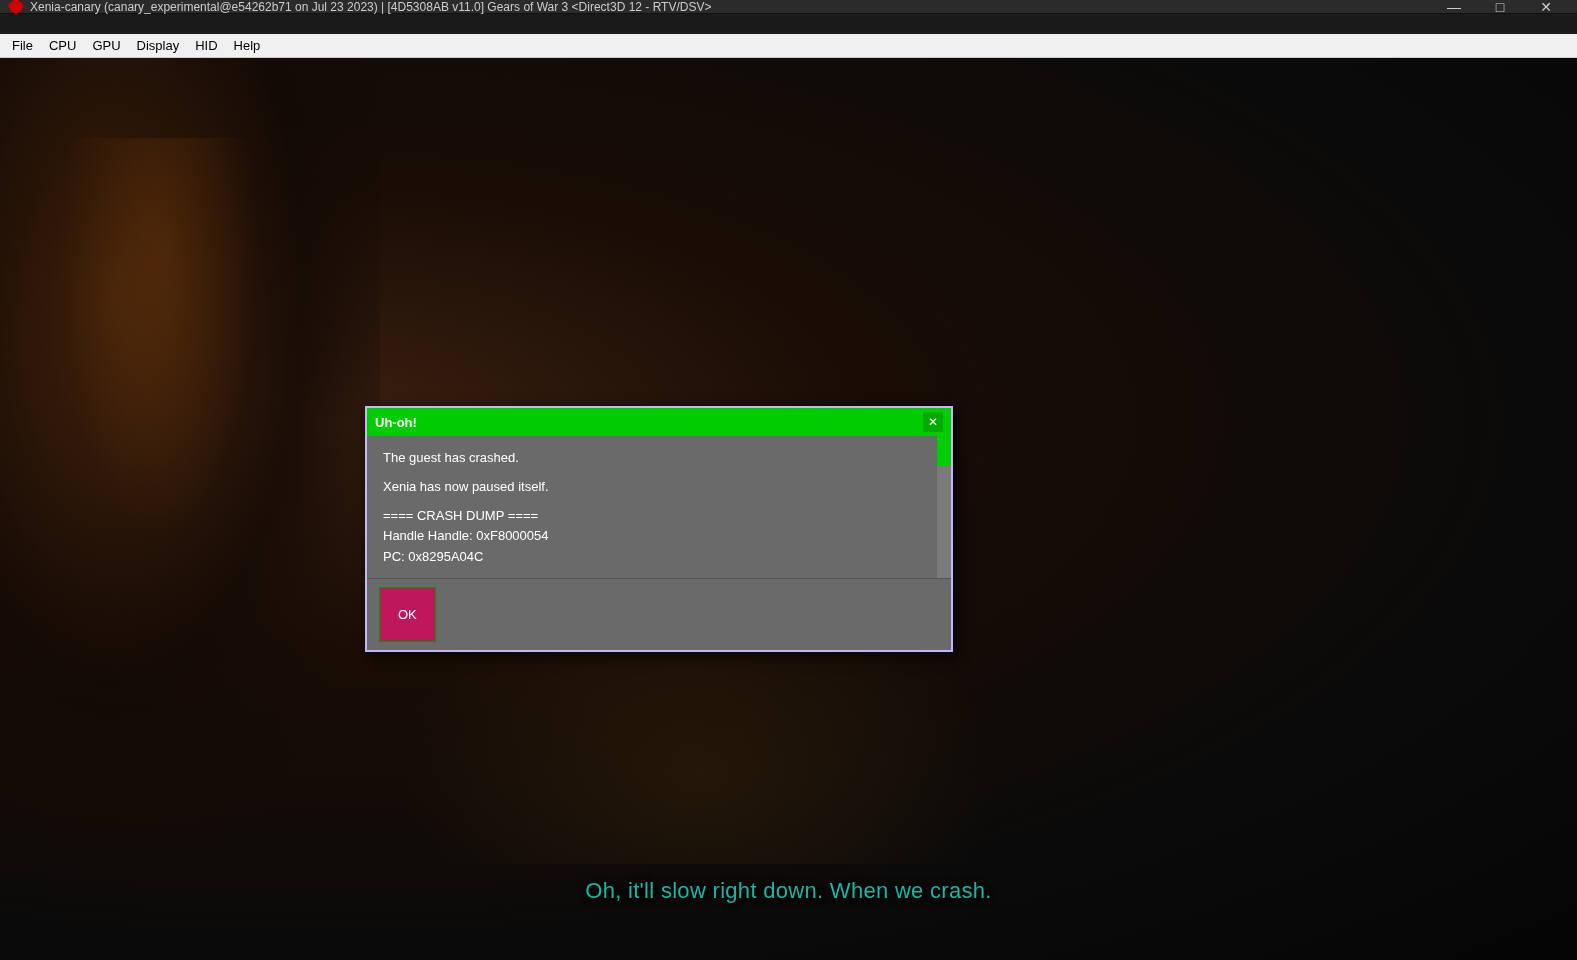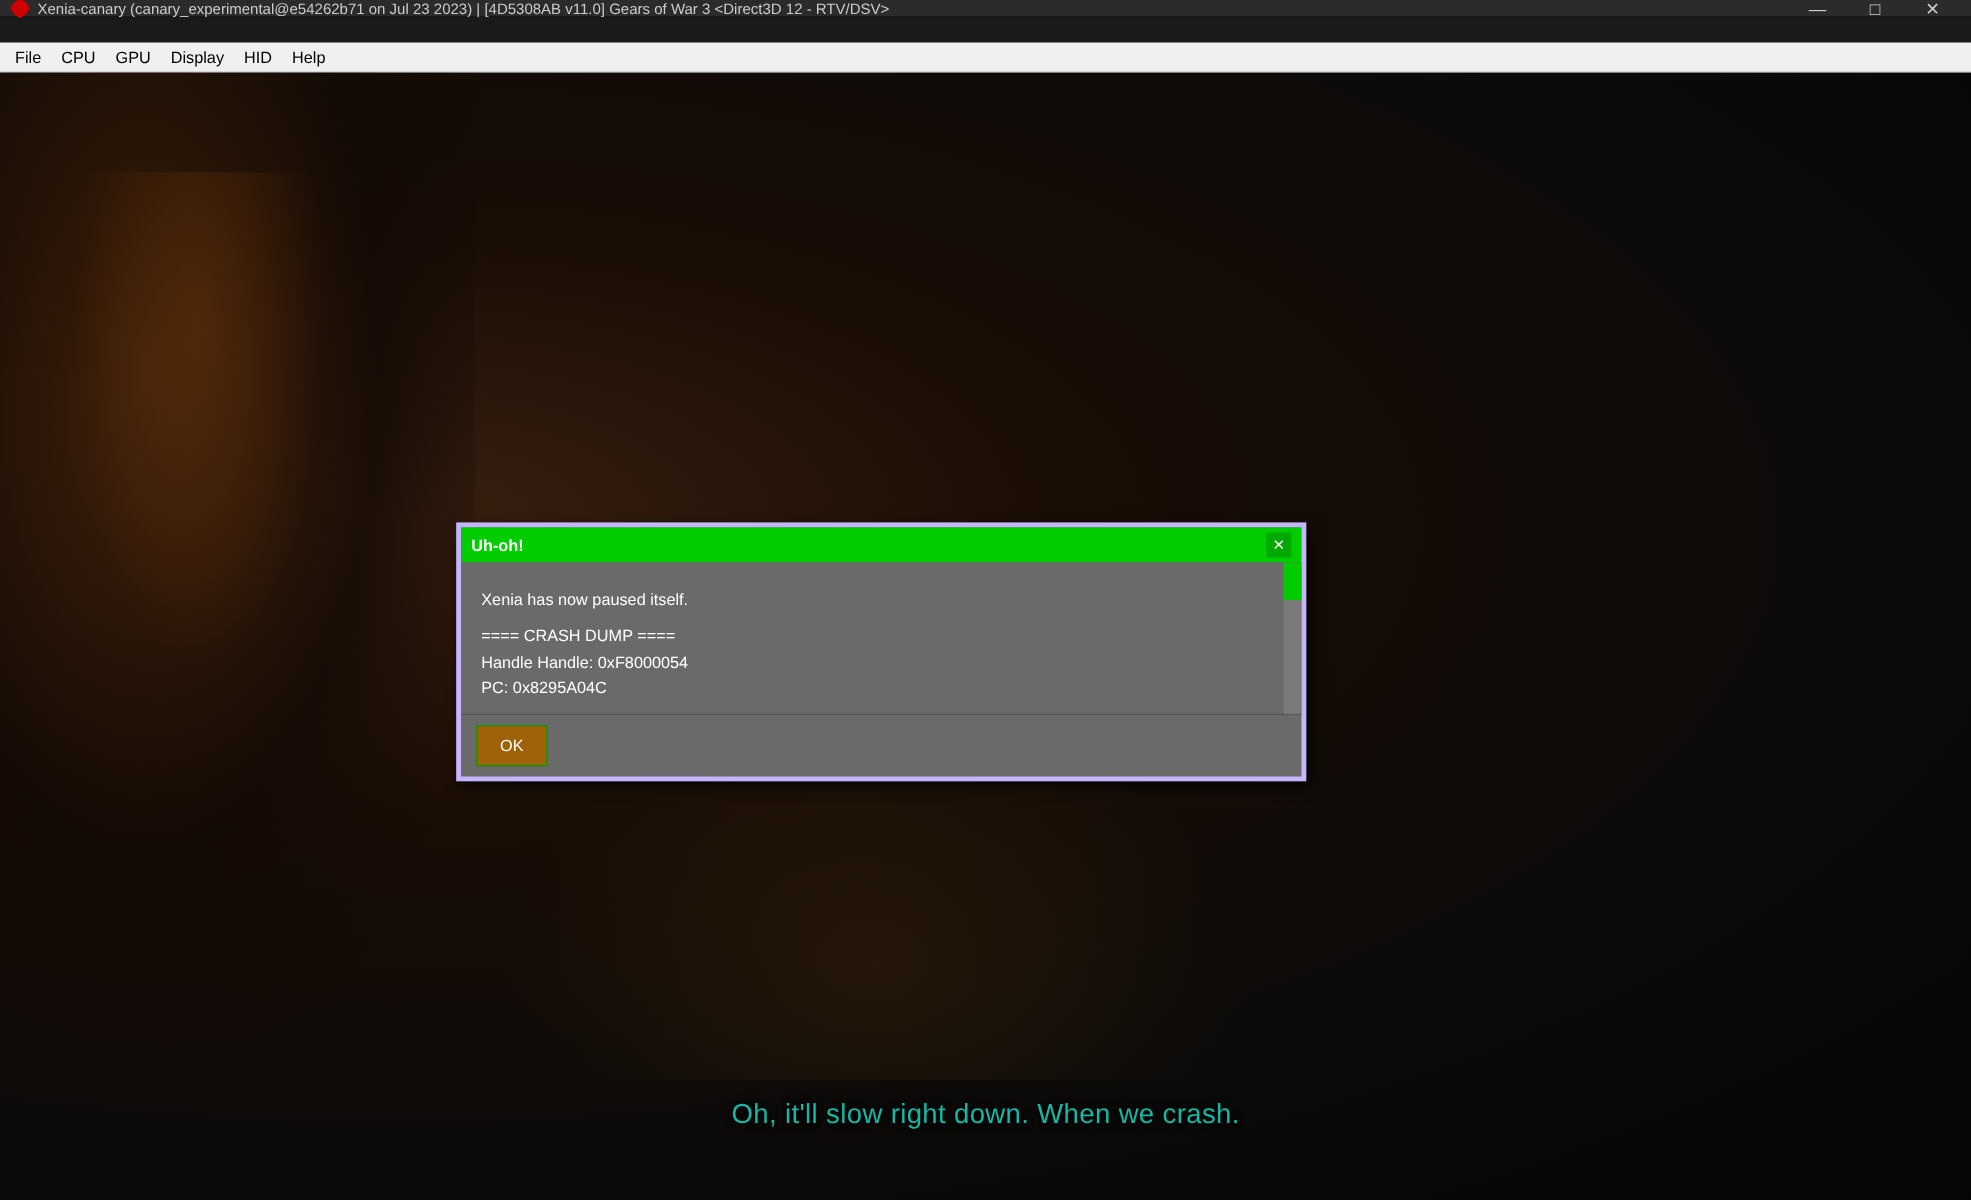--- a/index.html
+++ b/index.html
@@ -133,24 +133,24 @@
       font-size: 22px;
       font-weight: 500;
       text-shadow: 1px 1px 4px rgba(0,0,0,0.9), 0 0 8px rgba(0,0,0,0.9);
       letter-spacing: 0.3px;
     }
 
     
     #crash-dialog {
       position: absolute;
       left: 365px;
-      top: 360px;
-      width: 680px;
+      top: 348px;
+      width: 588px;
       background: #5a5a5a;
-      border: 4px solid #c4b5fd;
+      border: 2px solid #c4b5fd;
       pointer-events: all;
       box-shadow: 4px 4px 12px rgba(0,0,0,0.8);
     }
 
     #dialog-title-bar {
       width: 100%;
       height: 28px;
       background: #00cc00;
       display: flex;
       align-items: center;
@@ -212,24 +212,24 @@
       height: 8px;
     }
 
     #dialog-footer {
       padding: 8px 12px;
       background: #6a6a6a;
       border-top: 1px solid #555;
     }
 
     #ok-button {
-      background: #a16207;
+      background: #be185d;
       color: #ffffff;
       border: 1px solid #009900;
-      padding: 8px 18px;
+      padding: 19px 18px;
       font-size: 13px;
       cursor: pointer;
       font-family: 'Segoe UI', sans-serif;
     }
 
     
     .xenia-icon {
       width: 16px;
       height: 16px;
       background: #cc0000;
@@ -272,20 +272,21 @@
 
   <div id="crash-dialog">
     <div id="dialog-title-bar">
       <span id="dialog-title-text">Uh-oh!</span>
       <button id="dialog-close-btn">✕</button>
     </div>
     <div id="dialog-body">
       <div id="dialog-scrollbar">
         <div id="dialog-scroll-thumb"></div>
       </div>
+      <div class="dialog-line">The guest has crashed.</div>
       <div class="dialog-spacer"></div>
       <div class="dialog-line">Xenia has now paused itself.</div>
       <div class="dialog-spacer"></div>
       <div class="dialog-line">==== CRASH DUMP ====</div>
       <div class="dialog-line">Handle Handle: 0xF8000054</div>
       <div class="dialog-line">PC: 0x8295A04C</div>
     </div>
     <div id="dialog-footer">
       <button id="ok-button">OK</button>
     </div>

